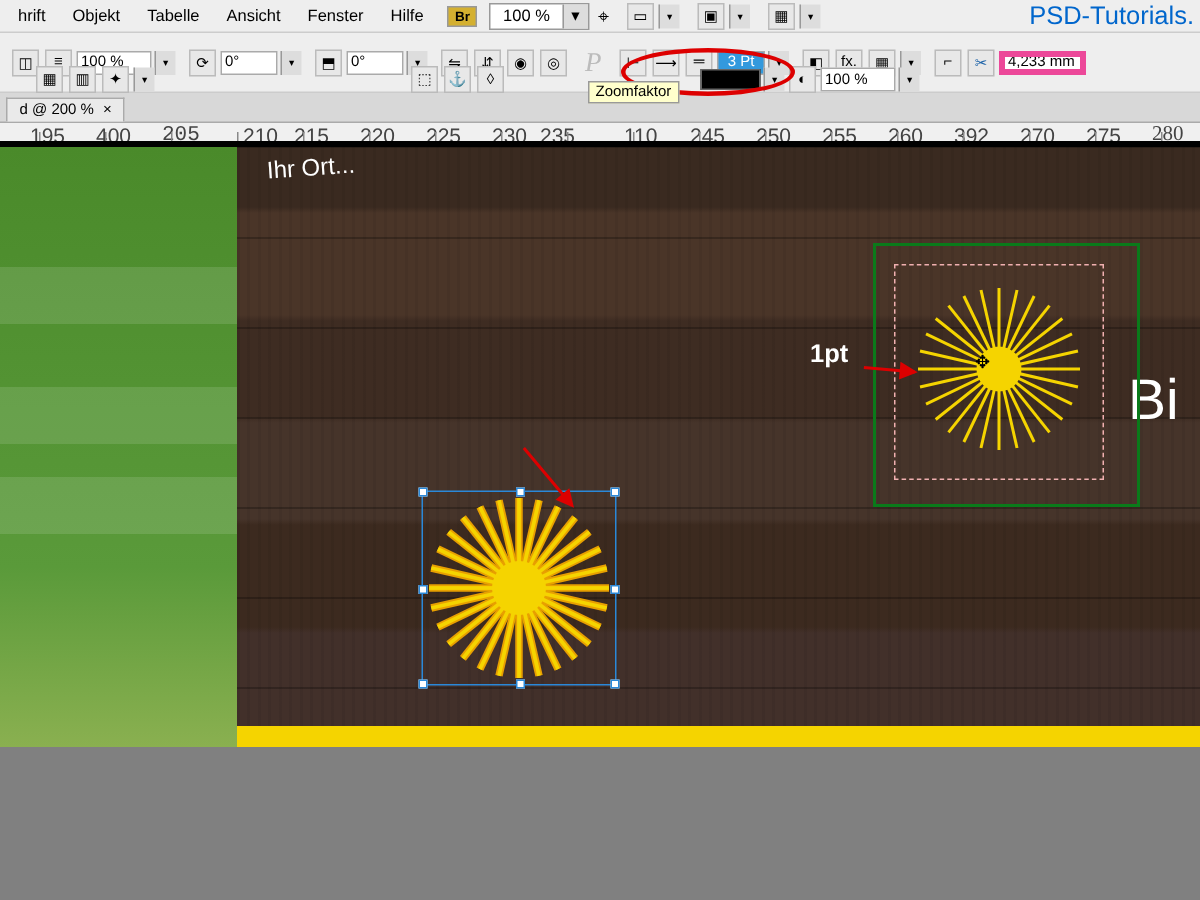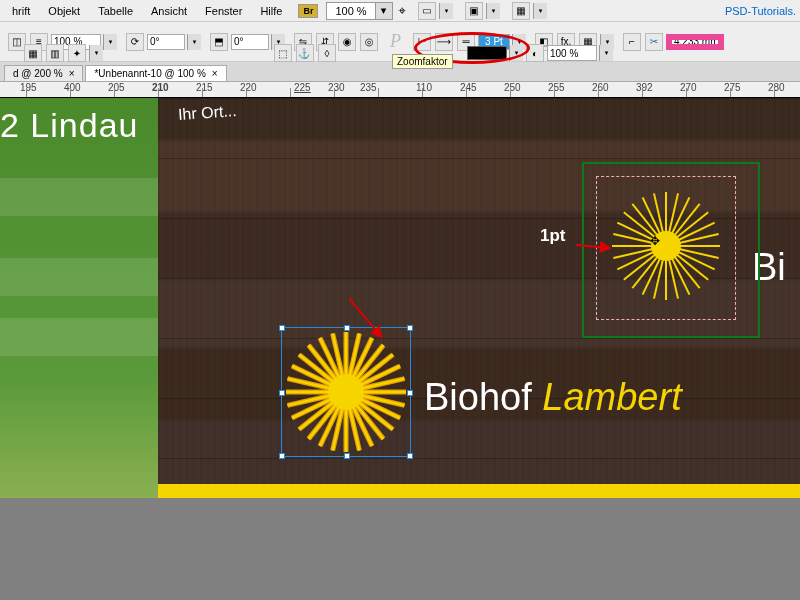--- a/index.html
+++ b/index.html
@@ -4,34 +4,34 @@
 <style>
 *{margin:0;padding:0;box-sizing:border-box;font-family:Arial,sans-serif}
 body{width:800px;height:600px;overflow:hidden;background:#808080;position:relative}
 .menubar{background:#eeeeee;height:22px;display:flex;align-items:center;padding:0 4px;gap:2px;font-size:11px;border-bottom:1px solid #ccc}
 .menu-item{padding:2px 8px;cursor:pointer}
 .br-btn{background:#d4b030;border:1px solid #999;padding:1px 4px;font-size:9px;font-weight:bold;margin-left:6px}
 .zoom-combo{display:flex;align-items:center;border:1px solid #999;background:#fff;height:18px;margin-left:6px}
 .zoom-combo span{padding:0 8px;font-size:11px}
 .dropdown-arrow{width:14px;height:16px;background:#ddd;border-left:1px solid #999;display:flex;align-items:center;justify-content:center;font-size:7px}
 .icon-btn{width:18px;height:18px;border:1px solid #bbb;background:#e8e8e8;display:inline-flex;align-items:center;justify-content:center;font-size:10px;margin:0 1px}
-.psd-link{margin-left:auto;color:#0066cc;font-size:11px;cursor:pointer}
+.psd-link{margin-left:auto;color:#0066cc;font-size:17px;cursor:pointer}
 .toolbar{background:#eeeeee;height:40px;display:flex;align-items:center;padding:2px 4px;gap:2px;border-bottom:1px solid #ccc;font-size:10px}
 .tool-group{display:flex;align-items:center;gap:2px;padding:0 3px}
 .tool-input{border:1px solid #aaa;background:#fff;height:16px;width:50px;font-size:10px;padding:0 2px}
 .tool-input.sm{width:38px}
 .stroke-input{border:1px solid #aaa;background:#3399dd;color:#fff;height:16px;width:32px;font-size:10px;padding:0 2px;text-align:center}
 .color-swatch{width:40px;height:14px;border:1px solid #666;background:#000}
 .tooltip{position:absolute;top:54px;left:392px;background:#ffffcc;border:1px solid #999;padding:1px 4px;font-size:10px;z-index:100}
 .red-circle{position:absolute;top:32px;left:414px;width:116px;height:32px;border:3px solid #dd0000;border-radius:50%;z-index:99;pointer-events:none}
 .tabs{background:#d8d8d8;height:20px;display:flex;align-items:flex-end;padding:0 4px;font-size:10px;border-bottom:1px solid #aaa}
 .tab{background:#eaeaea;border:1px solid #aaa;border-bottom:none;padding:2px 8px;margin-right:2px}
 .tab.active{background:#fff}
 .tab .close{margin-left:6px;cursor:pointer}
-.ruler-h{background:#f0f0f0;height:16px;display:flex;align-items:center;font-size:10px;color:#444;position:relative;border-bottom:1px solid #000000;overflow:hidden}
+.ruler-h{background:#f0f0f0;height:16px;display:flex;align-items:center;font-size:14px;color:#444;position:relative;border-bottom:4px solid #000000;overflow:hidden}
 .ruler-h .tick{position:absolute;border-left:1px solid #888;height:6px;top:10px}
 .ruler-h .tick.major{height:10px;top:6px}
 .ruler-h .num{position:absolute;top:0}
 .canvas{position:relative;width:800px;height:502px;background:#808080}
 .artboard{position:absolute;left:0;top:0;width:800px;height:400px}
 .green-panel{position:absolute;left:0;top:0;width:158px;height:400px;background:linear-gradient(to bottom,#4a8a2a 0%,#5a9a3a 70%,#8ab050 100%)}
 .green-stripe{position:absolute;left:0;width:158px;height:38px;background:rgba(255,255,255,0.12)}
 .wood{position:absolute;left:158px;top:0;width:642px;height:400px;background:linear-gradient(to bottom,#3a2a20 0%,#3a2a20 10%,#4a3528 11%,#4a3528 28%,#3e2c22 29%,#3e2c22 45%,#46342a 46%,#46342a 62%,#3c2a1f 63%,#3c2a1f 80%,#42302a 81%,#42302a 100%)}
 .wood::before{content:"";position:absolute;inset:0;background:repeating-linear-gradient(90deg,rgba(0,0,0,0.06) 0 2px,transparent 2px 7px),repeating-linear-gradient(to bottom,rgba(0,0,0,0.25) 0 1px,transparent 1px 60px)}
 .yellow-bar{position:absolute;left:158px;top:386px;width:642px;height:14px;background:#f5d400}
@@ -57,21 +57,21 @@
 .sel-handle{position:absolute;width:6px;height:6px;background:#fff;border:1px solid #2a88d8}
 .sel1{left:281px;top:229px;width:130px;height:130px}
 .green-box{position:absolute;left:582px;top:64px;width:178px;height:176px;border:2px solid #0a7a1a}
 .dash-box{position:absolute;left:596px;top:78px;width:140px;height:144px;border:1px dashed #f0b0b0}
 .red-arrow{position:absolute;width:0;height:0}
 .arrow1{left:350px;top:200px;transform:rotate(50deg)}
 .arrow2{left:576px;top:146px;transform:rotate(5deg)}
 .arrow-shape{position:relative;width:50px;height:2px;background:#dd0000}
 .arrow-shape::after{content:"";position:absolute;right:-2px;top:-5px;border-left:12px solid #dd0000;border-top:6px solid transparent;border-bottom:6px solid transparent}
 .cursor-img{position:absolute;left:650px;top:136px;font-size:12px;color:#000;z-index:50}
-.mm-input{border:6px solid #ec4899;background:#fff;height:16px;width:58px;font-size:10px;padding:0 2px}
+.mm-input{border:4px solid #ec4899;background:#fff;height:16px;width:58px;font-size:10px;padding:0 2px}
 </style>
 </head>
 <body>
 
 <div class="menubar">
   <span class="menu-item">hrift</span>
   <span class="menu-item">Objekt</span>
   <span class="menu-item">Tabelle</span>
   <span class="menu-item">Ansicht</span>
   <span class="menu-item">Fenster</span>
@@ -151,37 +151,36 @@
     <input class="tool-input" value="100 %" style="">
     <span class="dropdown-arrow">▾</span>
   </div>
 </div>
 
 <div class="tooltip">Zoomfaktor</div>
 <div class="red-circle"></div>
 
 <div class="tabs">
   <div class="tab"><span>d @ 200 %</span><span class="close">×</span></div>
-  <div class="tab active"><span>*Unbenannt-10 @ 100 %</span><span class="close">×</span></div>
 </div>
 
 <div class="ruler-h" id="ruler">
     <span class="num" style="left: 20px;">195</span>
     <div class="tick major" style="left: 26px;"></div>
     <span class="num" style="left: 64px;">400</span>
     <div class="tick major" style="left: 70px;"></div>
-    <span class="num" style="left: 108px;">205</span>
+    <span class="num" style="left: 108px; font-family: Liberation Mono, monospace;">205</span>
     <div class="tick major" style="left: 114px;"></div>
-    <span class="num" style="left: 152px; font-weight: bold;">210</span>
+    <span class="num" style="left: 162px;">210</span>
     <div class="tick major" style="left: 158px;"></div>
     <span class="num" style="left: 196px;">215</span>
     <div class="tick major" style="left: 202px;"></div>
     <span class="num" style="left: 240px;">220</span>
     <div class="tick major" style="left: 246px;"></div>
-    <span class="num" style="left: 294px; text-decoration: underline;">225</span>
+    <span class="num" style="left: 284px; text-decoration: underline;">225</span>
     <div class="tick major" style="left: 290px;"></div>
     <span class="num" style="left: 328px;">230</span>
     <div class="tick major" style="left: 334px;"></div>
     <span class="num" style="left: 360px;">235</span>
     <div class="tick major" style="left: 378px;"></div>
     <span class="num" style="left: 416px;">110</span>
     <div class="tick major" style="left: 422px;"></div>
     <span class="num" style="left: 460px;">245</span>
     <div class="tick major" style="left: 466px;"></div>
     <span class="num" style="left: 504px;">250</span>
@@ -189,37 +188,35 @@
     <span class="num" style="left: 548px;">255</span>
     <div class="tick major" style="left: 554px;"></div>
     <span class="num" style="left: 592px;">260</span>
     <div class="tick major" style="left: 598px;"></div>
     <span class="num" style="left: 636px;">392</span>
     <div class="tick major" style="left: 642px;"></div>
     <span class="num" style="left: 680px;">270</span>
     <div class="tick major" style="left: 686px;"></div>
     <span class="num" style="left: 724px;">275</span>
     <div class="tick major" style="left: 730px;"></div>
-    <span class="num" style="left: 768px;">280</span>
+    <span class="num" style="left: 768px; font-family: Liberation Serif, serif;">280</span>
     <div class="tick major" style="left: 774px;"></div>
   </div>
 
 <div class="canvas">
   <div class="artboard">
     <div class="green-panel">
       <div class="green-stripe" style="top:80px"></div>
       <div class="green-stripe" style="top:160px"></div>
       <div class="green-stripe" style="top:220px"></div>
     </div>
     <div class="wood"></div>
     <div class="yellow-bar"></div>
 
-    <div class="txt lindau">2 Lindau</div>
     <div class="txt ihr-ort">Ihr Ort...</div>
-    <div class="txt biohof"><span>Biohof </span><span class="lambert">Lambert</span></div>
     <div class="txt bi-txt">Bi</div>
     <div class="txt pt-label">1pt</div>
 
     <div class="sun sun1">
       <div class="rays" id="rays1">
           <div class="ray" style="height: 60px; width: 5px; transform: translate(-50%, -100%) rotate(0deg); transform-origin: 50% 100%;"></div>
           <div class="ray" style="height: 60px; width: 5px; transform: translate(-50%, -100%) rotate(12.8571deg); transform-origin: 50% 100%;"></div>
           <div class="ray" style="height: 60px; width: 5px; transform: translate(-50%, -100%) rotate(25.7143deg); transform-origin: 50% 100%;"></div>
           <div class="ray" style="height: 60px; width: 5px; transform: translate(-50%, -100%) rotate(38.5714deg); transform-origin: 50% 100%;"></div>
           <div class="ray" style="height: 60px; width: 5px; transform: translate(-50%, -100%) rotate(51.4286deg); transform-origin: 50% 100%;"></div>

